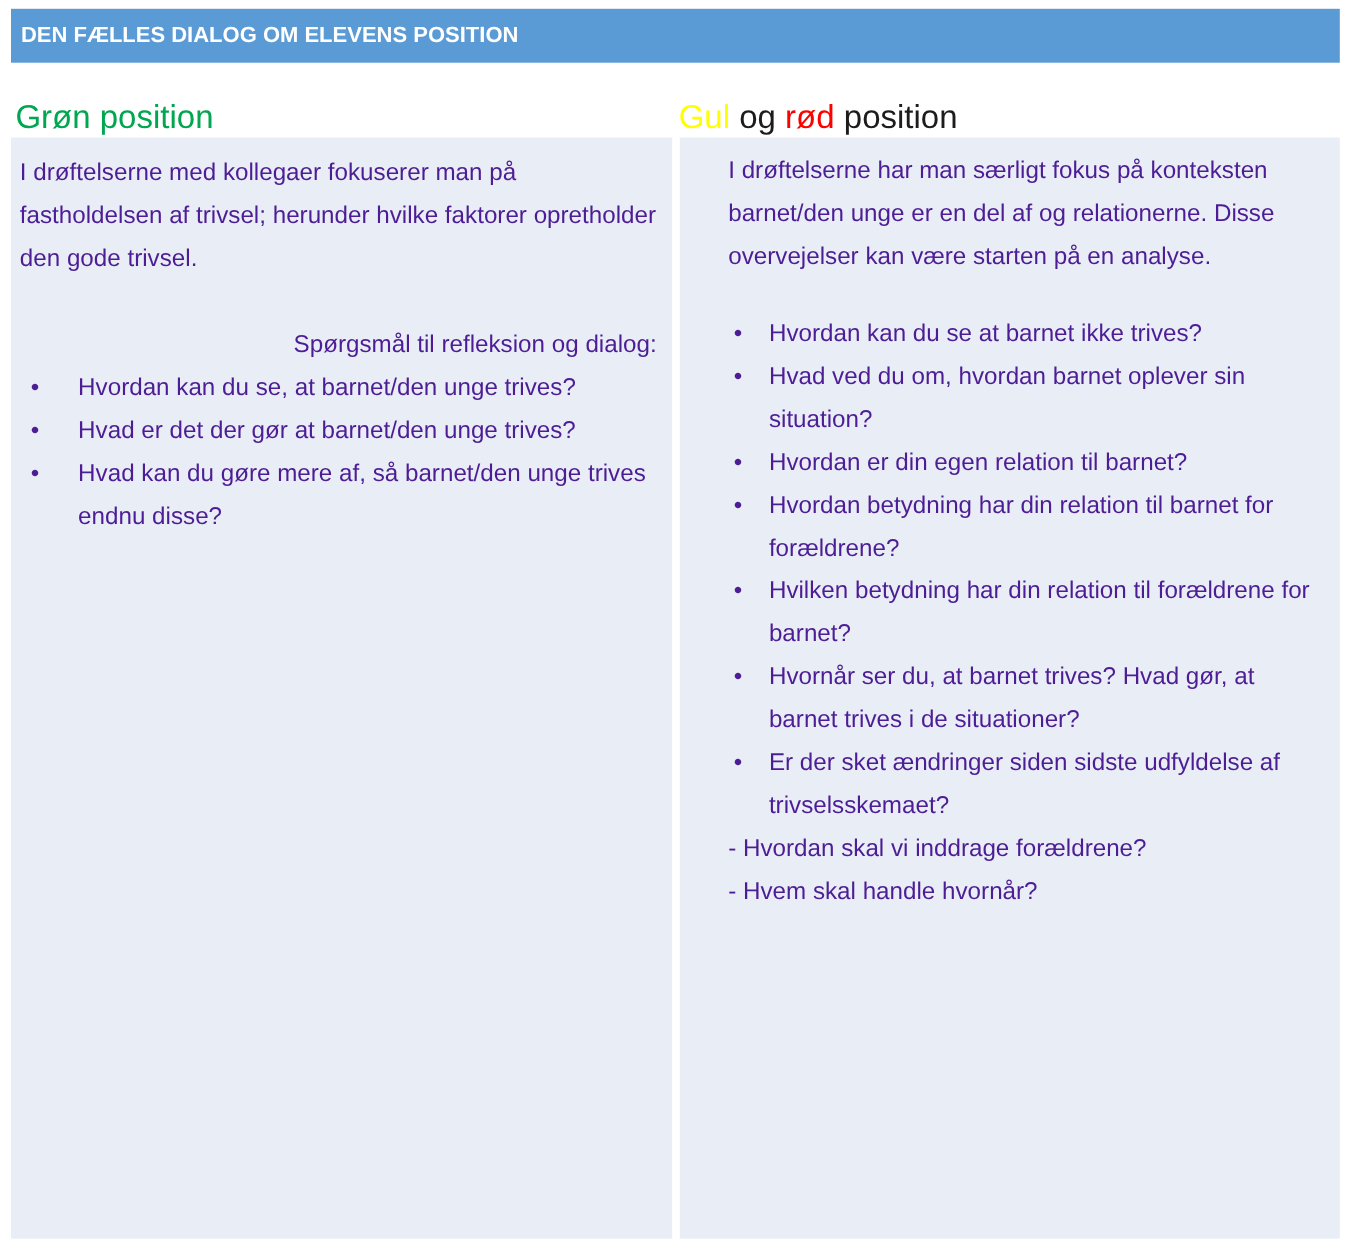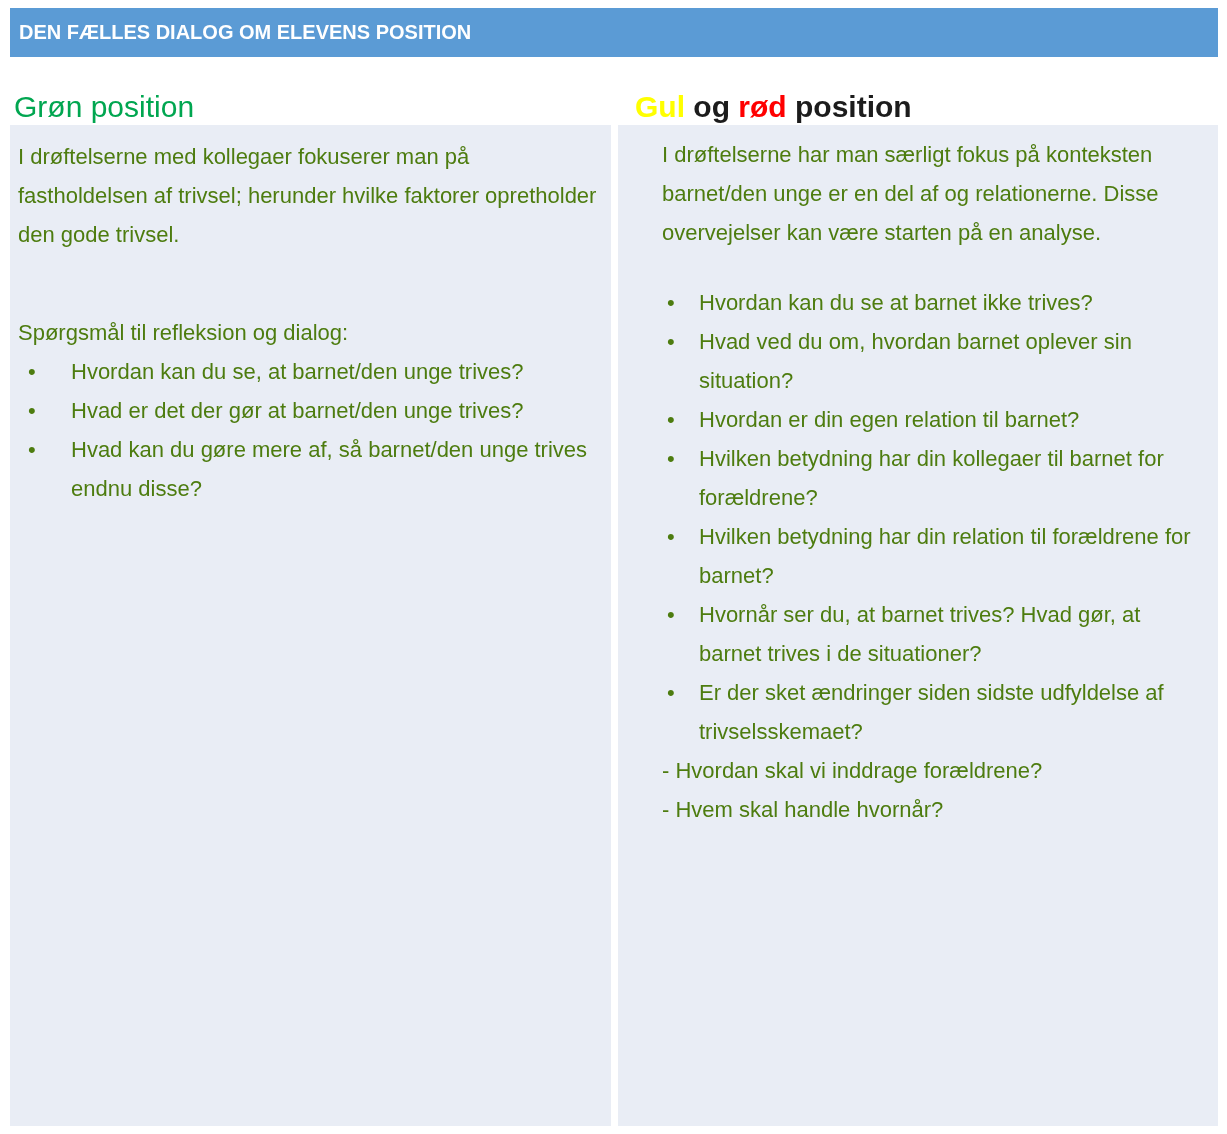--- a/index.html
+++ b/index.html
@@ -35,39 +35,39 @@
     width: 1208px; height: 52px; margin-top: 12px;
   }
   .col-heading {
     position: absolute;
     top: 0;
     font-size: 30px;
     line-height: 50px;
     white-space: nowrap;
   }
   .col-heading.left { left: 4px; }
-  .col-heading.right { left: 625px; font-weight: bold; }
+  .col-heading.right { left: 607px; }
   .panels {
     position: absolute;
     left: 10px; top: 125px;
     width: 1208px; height: 1001px;
     display: flex;
     gap: 7px;
   }
   .panel {
     background: #e9edf5;
     box-sizing: border-box;
     font-size: 22px;
     line-height: 39px;
-    color: #4d7c0f;
+    color: #4c1d95;
   }
   .panel.left  { width: 601px; padding: 12px 14px 0 8px; }
   .panel.right { flex: 1;      padding: 10px 14px 0 10px; }
   .intro { margin: 0; }
-  .lead  { margin: 59px 0 0 0; }
+  .lead  { margin: 39px 0 0 0; text-align: right; }
   ul.bullets {
     list-style: none;
     margin: 0; padding: 0;
   }
   .panel.right ul.bullets { margin-top: 31px; }
   ul.bullets li {
     position: relative;
     line-height: 39px;
   }
   .left-bullets li  { padding-left: 53px; }
@@ -111,21 +111,21 @@
           <li>Hvad kan du gøre mere af, så barnet/den unge trives endnu disse?</li>
         </ul>
     </div>
 
     <div class="panel right" style="background: rgb(233, 237, 245); padding-left: 44px;">
       <p class="intro">I drøftelserne har man særligt fokus på konteksten barnet/den unge er en del af og relationerne. Disse overvejelser kan være starten på en analyse.</p>
       <ul class="bullets right-bullets">
           <li>Hvordan kan du se at barnet ikke trives?</li>
           <li>Hvad ved du om, hvordan barnet oplever sin situation?</li>
           <li>Hvordan er din egen relation til barnet?</li>
-          <li>Hvilken betydning har din kollegaer til barnet for forældrene?</li>
+          <li>Hvordan betydning har din relation til barnet for forældrene?</li>
           <li>Hvilken betydning har din relation til forældrene for barnet?</li>
           <li>Hvornår ser du, at barnet trives? Hvad gør, at barnet trives i de situationer?</li>
           <li>Er der sket ændringer siden sidste udfyldelse af trivselsskemaet?</li>
         </ul>
       <ul class="dash-list">
           <li>- Hvordan skal vi inddrage forældrene?</li>
           <li>- Hvem skal handle hvornår?</li>
         </ul>
     </div>
 

